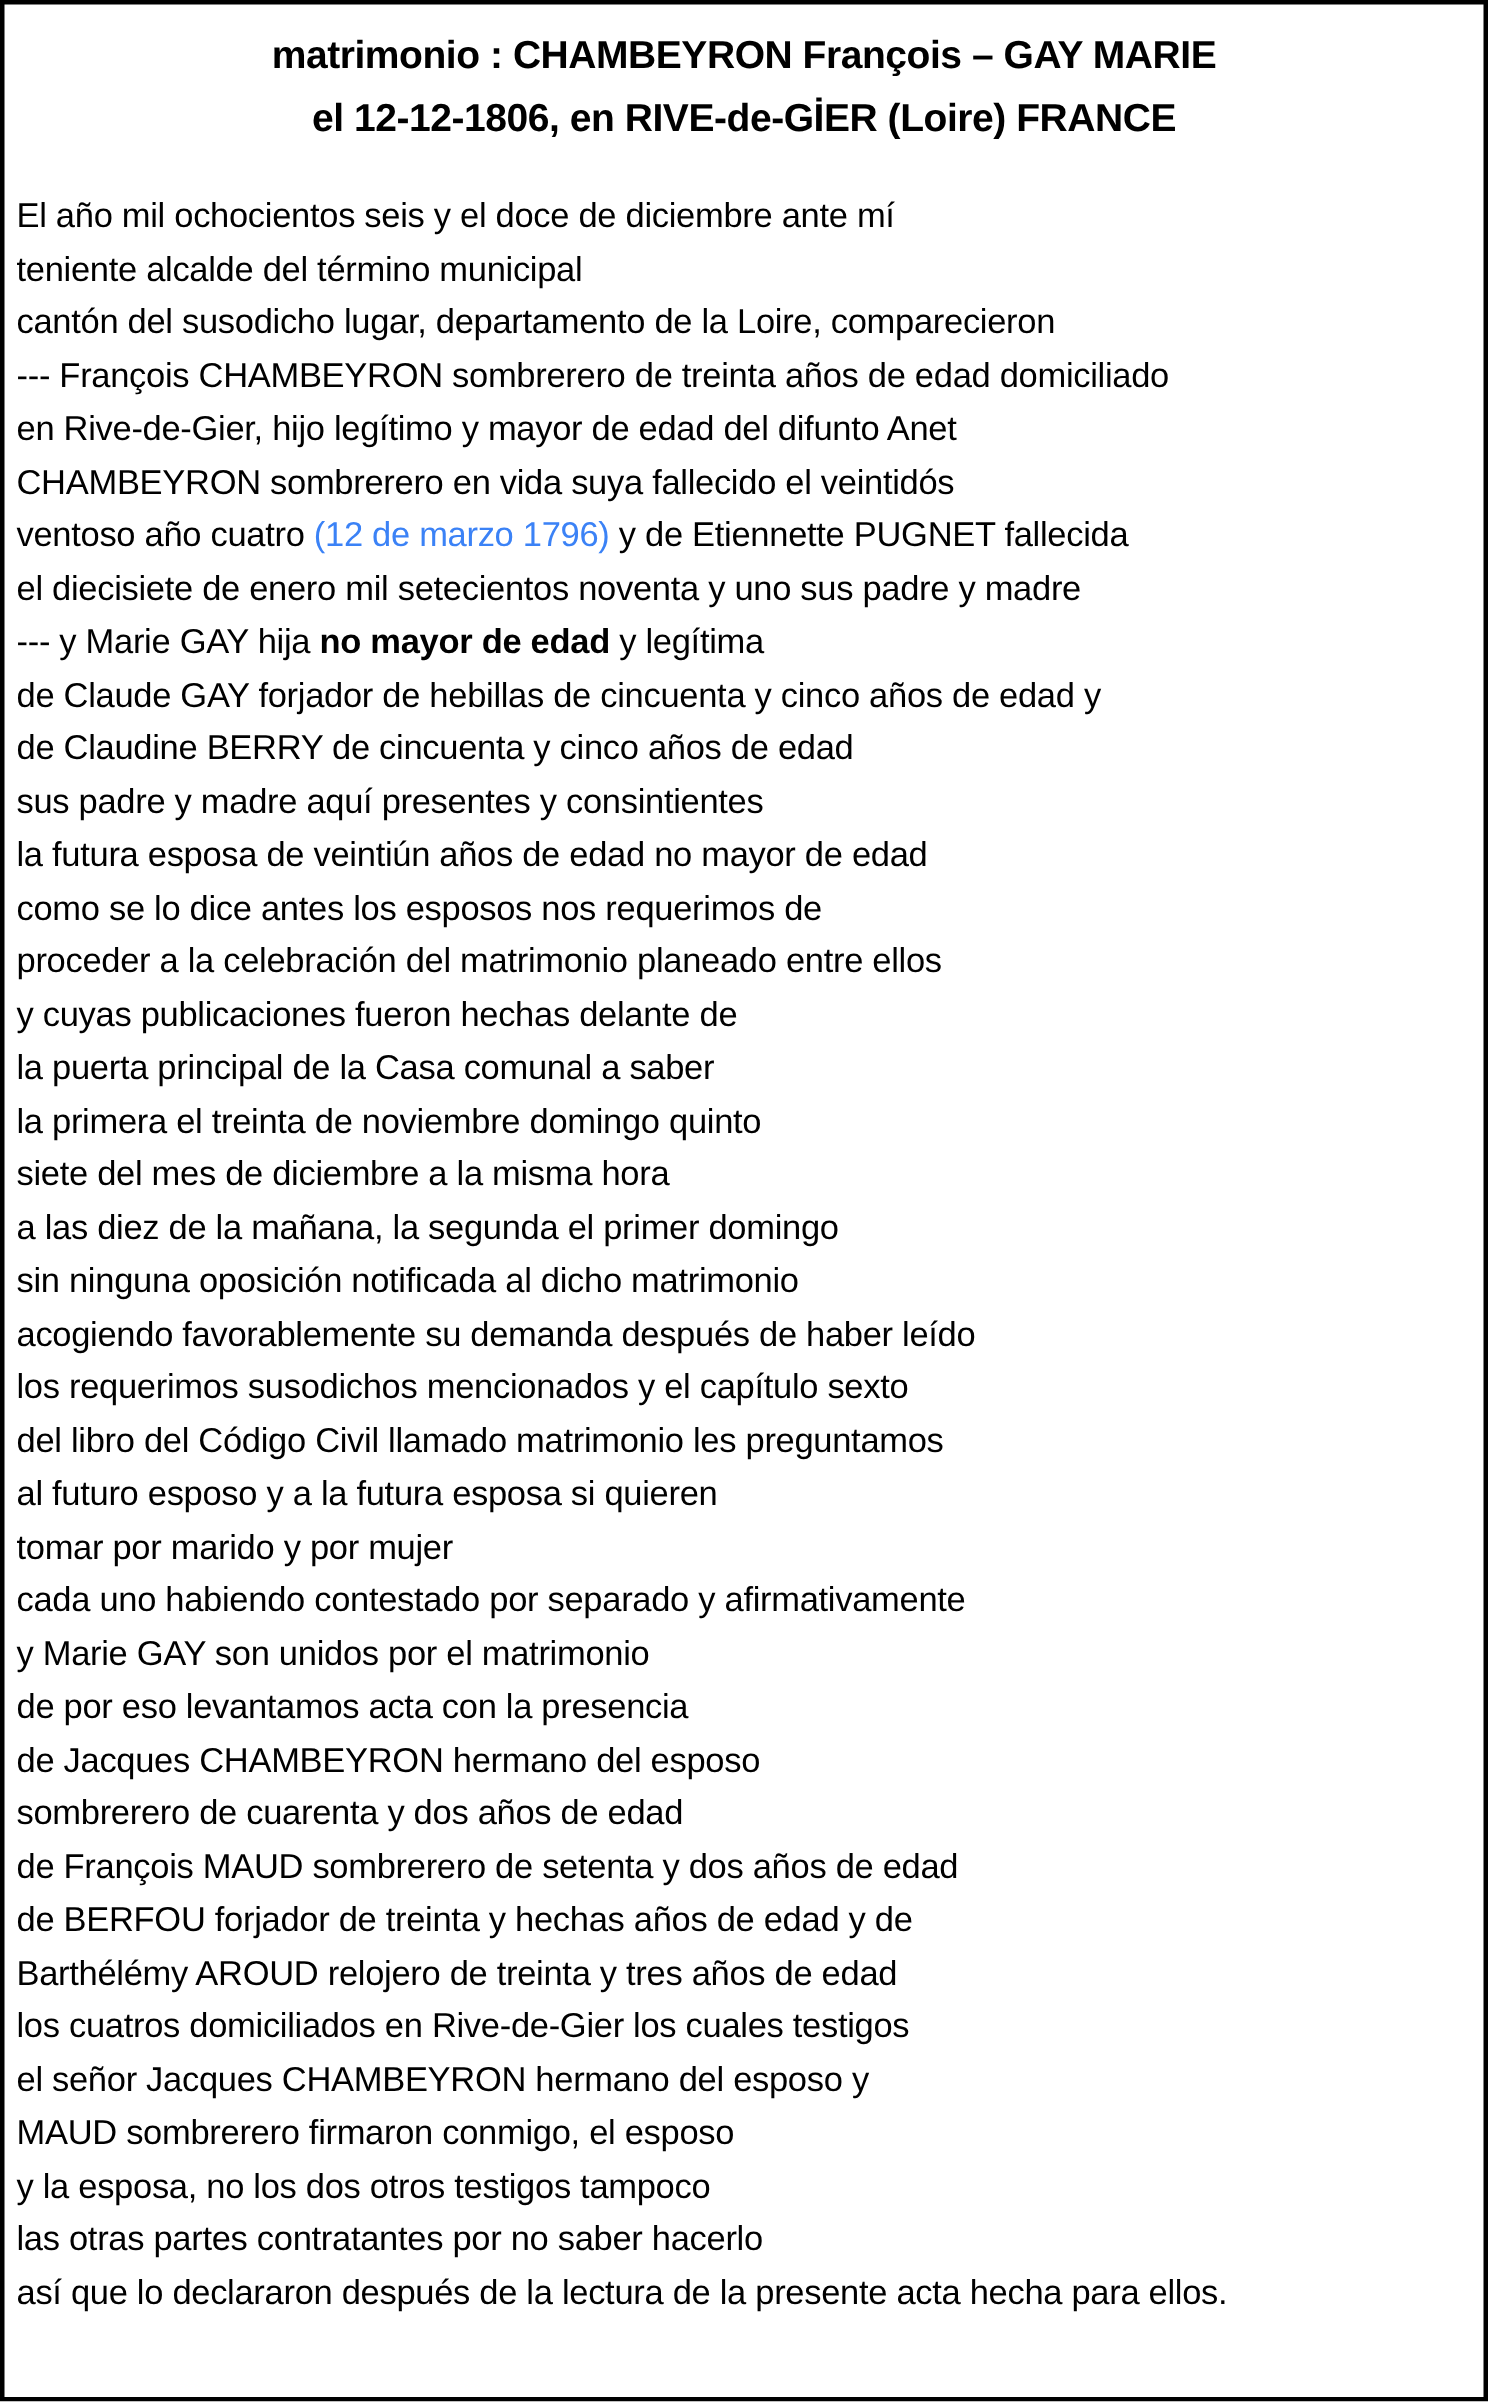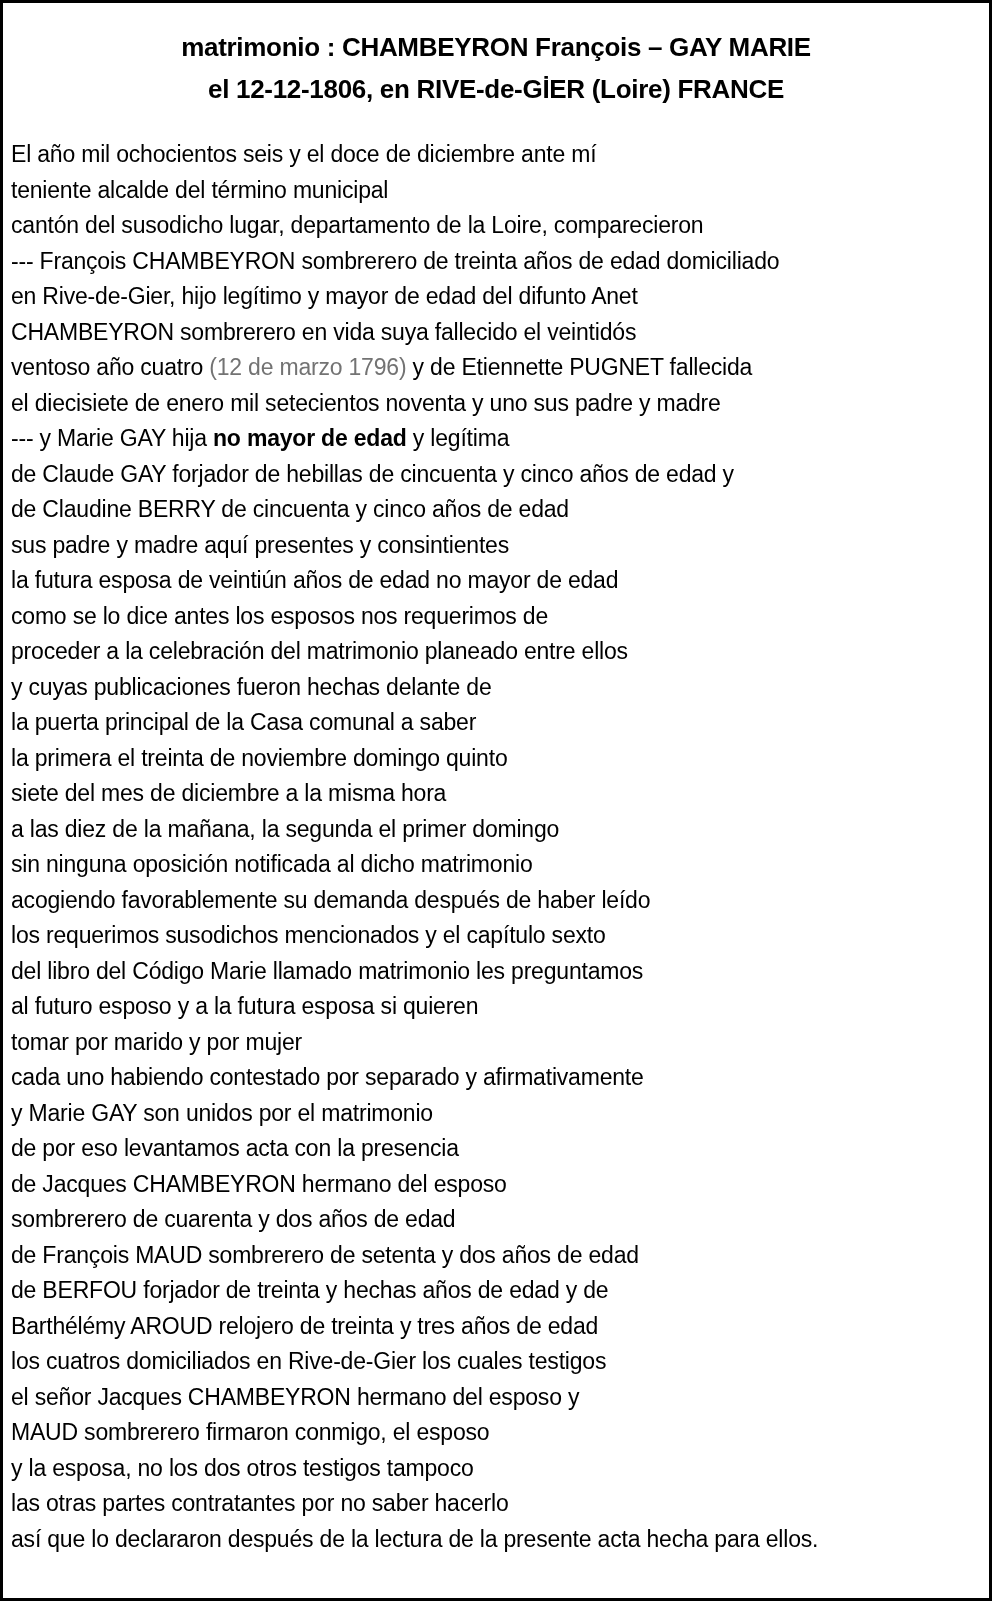--- a/index.html
+++ b/index.html
@@ -12,41 +12,41 @@
     width: 992px;
     height: 1601px;
     box-sizing: border-box;
     border: 3px solid #000000;
     background: #ffffff;
     font-family: "Liberation Sans", sans-serif;
     color: #000000;
     overflow: hidden;
   }
   .header {
-    padding-top: 23px;
+    padding-top: 12px;
     text-align: center;
   }
   .header .title-line {
     font-size: 26px;
     font-weight: bold;
     line-height: 42px;
     letter-spacing: -0.3px;
     white-space: nowrap;
   }
   .body-text {
     padding: 27px 18px 0 8px;
   }
   .body-text .text-line {
     font-size: 23px;
     line-height: 35.5px;
     white-space: nowrap;
     letter-spacing: -0.2px;
   }
   .body-text .seg-red {
-    color: #737373;
+    color: #3b82f6;
   }
   .body-text .seg-bold {
     font-weight: bold;
     margin-top: 45px;
   }
 </style>
 </head>
 <body>
 
 <div class="page">
@@ -71,21 +71,21 @@
       <div class="text-line"><span>como se lo dice antes los esposos nos requerimos de</span></div>
       <div class="text-line"><span>proceder a la celebración del matrimonio planeado entre ellos</span></div>
       <div class="text-line"><span>y cuyas publicaciones fueron hechas delante de</span></div>
       <div class="text-line"><span>la puerta principal de la Casa comunal a saber</span></div>
       <div class="text-line"><span>la primera el treinta de noviembre domingo quinto</span></div>
       <div class="text-line"><span>siete del mes de diciembre a la misma hora</span></div>
       <div class="text-line"><span>a las diez de la mañana, la segunda el primer domingo</span></div>
       <div class="text-line"><span>sin ninguna oposición notificada al dicho matrimonio</span></div>
       <div class="text-line"><span>acogiendo favorablemente su demanda después de haber leído</span></div>
       <div class="text-line"><span>los requerimos susodichos mencionados y el capítulo sexto</span></div>
-      <div class="text-line"><span>del libro del Código Marie llamado matrimonio les preguntamos</span></div>
+      <div class="text-line"><span>del libro del Código Civil llamado matrimonio les preguntamos</span></div>
       <div class="text-line"><span>al futuro esposo y a la futura esposa si quieren</span></div>
       <div class="text-line"><span>tomar por marido y por mujer</span></div>
       <div class="text-line"><span>cada uno habiendo contestado por separado y afirmativamente</span></div>
       <div class="text-line"><span>y Marie GAY son unidos por el matrimonio</span></div>
       <div class="text-line"><span>de por eso levantamos acta con la presencia</span></div>
       <div class="text-line"><span>de Jacques CHAMBEYRON hermano del esposo</span></div>
       <div class="text-line"><span>sombrerero de cuarenta y dos años de edad</span></div>
       <div class="text-line"><span>de François MAUD sombrerero de setenta y dos años de edad</span></div>
       <div class="text-line"><span>de BERFOU forjador de treinta y hechas años de edad y de</span></div>
       <div class="text-line"><span>Barthélémy AROUD relojero de treinta y tres años de edad</span></div>

